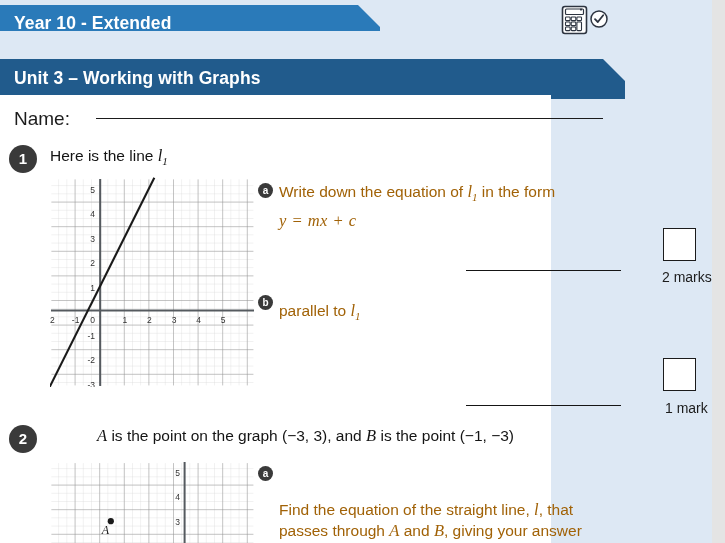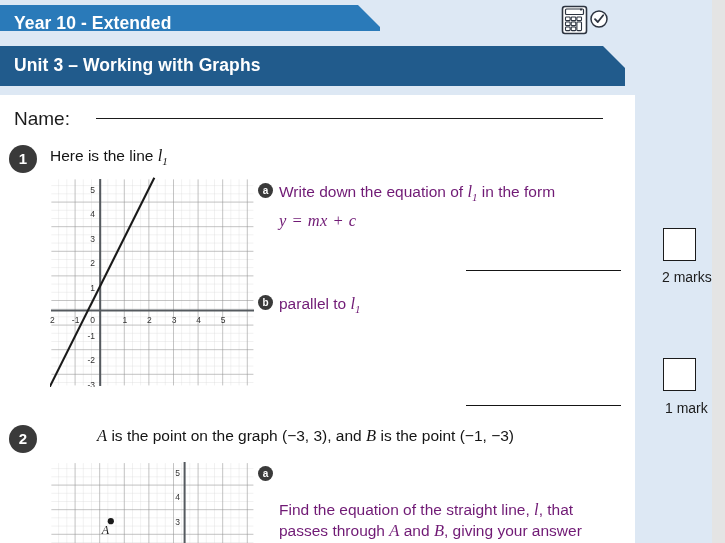--- a/index.html
+++ b/index.html
@@ -42,21 +42,21 @@
     left: 14px;
     top: 8px;
     font-size: 17.5px;
     font-weight: bold;
     letter-spacing: 0.1px;
     white-space: nowrap;
   }
   #banner-unit {
     position: absolute;
     left: 0;
-    top: 46px;
+    top: 59px;
     width: 625px;
     height: 40px;
     background: #215b8c;
     color: #ffffff;
     -webkit-clip-path: polygon(0 0, 603px 0, 625px 22px, 625px 40px, 0 40px);
     clip-path: polygon(0 0, 603px 0, 625px 22px, 625px 40px, 0 40px);
   }
   #banner-unit .banner-text {
     position: absolute;
     left: 14px;
@@ -74,21 +74,21 @@
     top: 4px;
     width: 50px;
     height: 32px;
   }
 
   
   #page-sheet {
     position: absolute;
     left: 0;
     top: 95px;
-    width: 635px;
+    width: 551px;
     height: 448px;
     background: #ffffff;
   }
 
   
   #name-row {
     position: absolute;
     left: 14px;
     top: 13px;
   }
@@ -138,21 +138,21 @@
   
   .qstem {
     position: absolute;
     font-size: 15.5px;
     color: #141414;
     line-height: 17px;
   }
   .parttext {
     position: absolute;
     font-size: 15.5px;
-    color: #701a75;
+    color: #a16207;
     line-height: 21px;
   }
   .mathi {
     font-family: "Liberation Serif", serif;
     font-style: italic;
     font-size: 16.5px;
   }
   .sub {
     font-family: "Liberation Serif", serif;
     font-style: italic;
@@ -292,21 +292,21 @@
     <div class="mathi" style="margin-top:2px; letter-spacing:0.5px;">y = mx + c</div>
   </div>
   <div class="ansrule" style="left:466px; top:175px;"></div>
   <div class="markbox" style="left:663px; top:133px;"></div>
   <div class="marklabel" style="left:662px; top:174px;">2 marks</div>
 
   <div class="partnum" style="left:258px; top:200px;">
     <span>b</span>
   </div>
   <div class="parttext" style="left:279px; top:198px; width:340px;">
-    <div style="margin-top:0px;">
+    <div style="margin-top:7px;">
       <span>parallel to </span><span class="mathi">l</span><span class="sub">1</span>
     </div>
   </div>
   <div class="ansrule" style="left:466px; top:310px;"></div>
   <div class="markbox" style="left:663px; top:263px;"></div>
   <div class="marklabel" style="left:665px; top:305px;">1 mark</div>
 
   <div class="qnum" style="left:9px; top:330px;">
     <span>2</span>
   </div>

